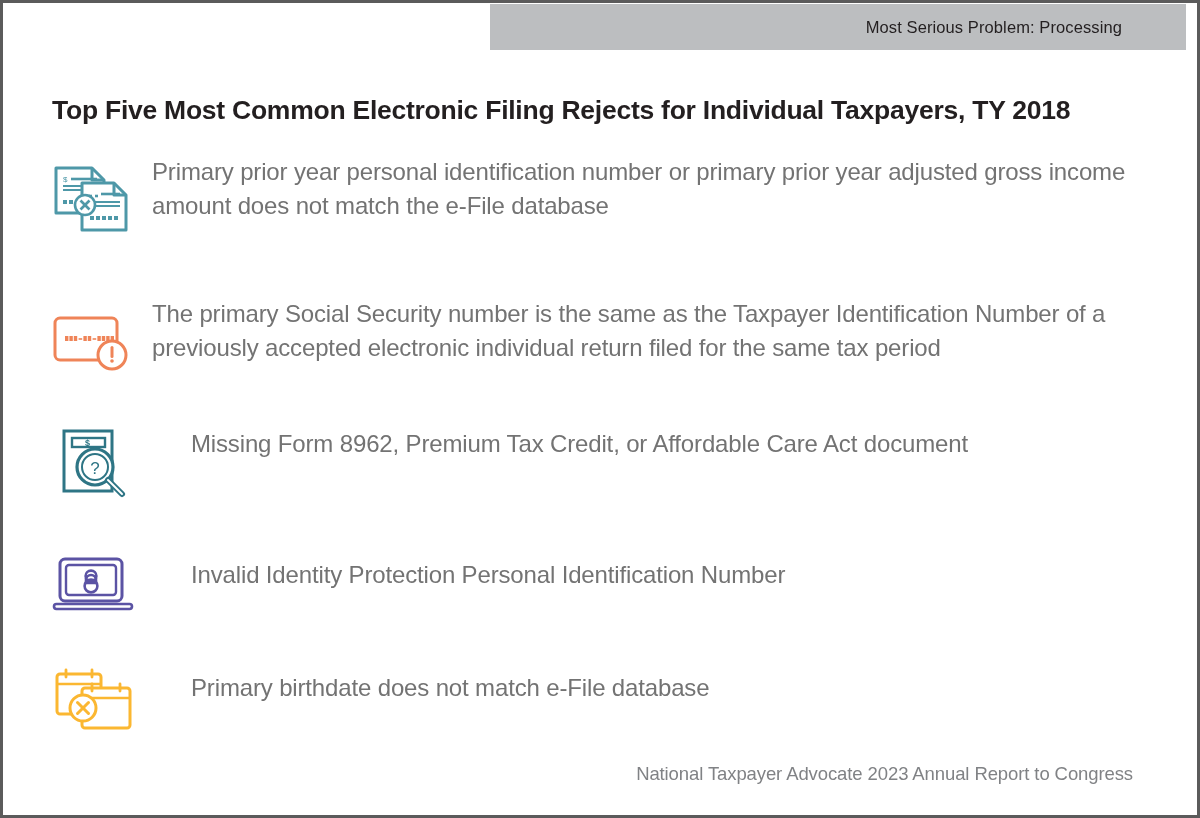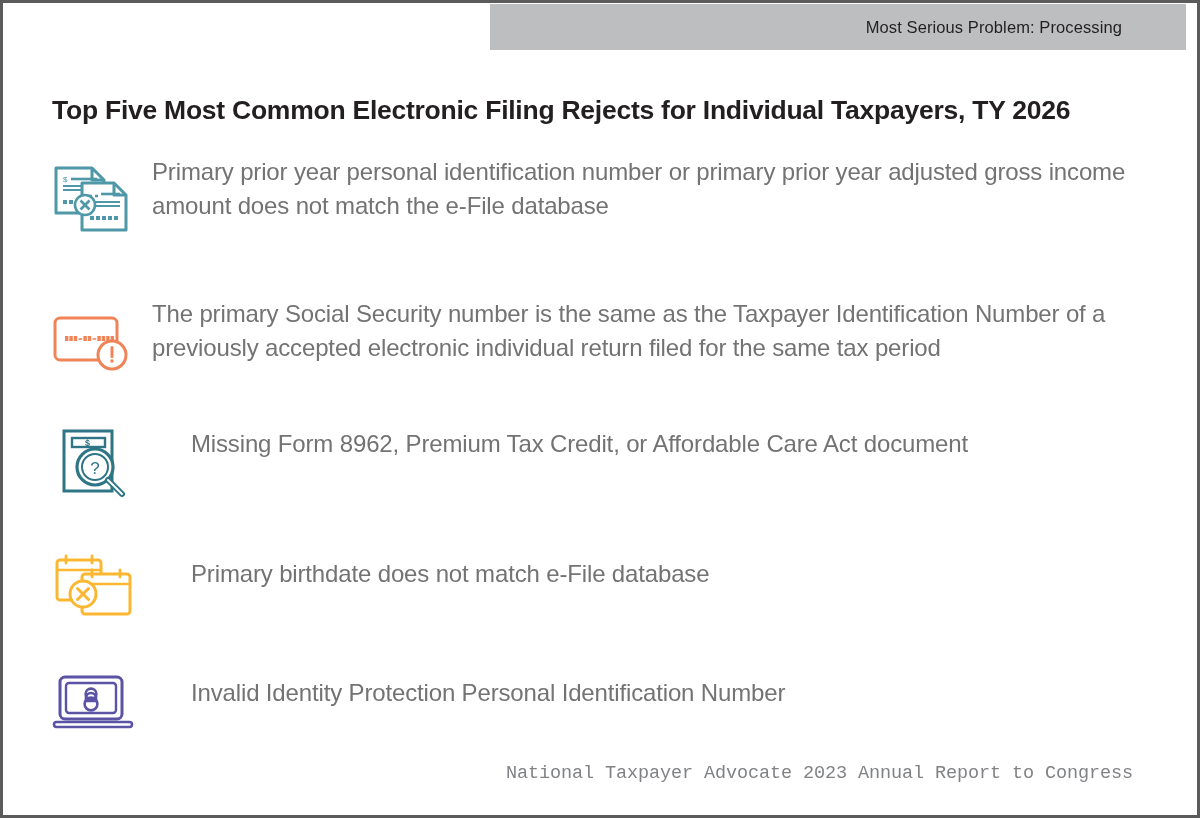--- a/index.html
+++ b/index.html
@@ -104,34 +104,34 @@
   .footer {
     position: absolute;
     right: 64px;
     bottom: 28px;
     text-align: right;
     font-size: 18.5px;
     line-height: 26px;
     color: #808285;
     letter-spacing: -0.1px;
   }
-  .footer div { white-space: nowrap; font-family: Liberation Mono, monospace; }
+  .footer div { white-space: nowrap; }
 
   svg { display: block; }
 </style>
 </head>
 <body>
 
 <div class="page">
 
   <div class="header-band">
     <span class="header-band-label">Most Serious Problem: Processing</span>
   </div>
 
-  <div class="title">Top Five Most Common Electronic Filing Rejects for Individual Taxpayers, TY 2026</div>
+  <div class="title">Top Five Most Common Electronic Filing Rejects for Individual Taxpayers, TY 2018</div>
 
   <div class="list">
 
     <div class="row row-1">
       <div class="row-icon">
         <span>
           <svg width="78" height="70" viewBox="0 0 78 70">
 
             <path d="M4 3 H40 L52 15 V48 H4 Z" fill="#ffffff" stroke="#4e98a8" stroke-width="3" stroke-linejoin="round"></path>
             <path d="M40 3 L40 15 L52 15" fill="none" stroke="#4e98a8" stroke-width="3" stroke-linejoin="round"></path>
@@ -208,20 +208,37 @@
             <circle cx="43" cy="40" r="13" fill="none" stroke="#2e7585" stroke-width="2"></circle>
             <text x="43" y="47" text-anchor="middle" font-family="'Liberation Sans',sans-serif" font-size="17" fill="#2e7585">?</text>
             <line x1="56" y1="53" x2="70" y2="67" stroke="#2e7585" stroke-width="6" stroke-linecap="round"></line>
             <line x1="56" y1="53" x2="70" y2="67" stroke="#ffffff" stroke-width="2" stroke-linecap="round"></line>
           </svg>
         </span>
       </div>
       <div class="row-text">Missing Form 8962, Premium Tax Credit, or Affordable Care Act document</div>
     </div>
 
+    <div class="row row-4">
+      <div class="row-icon">
+        <span>
+          <svg width="84" height="60" viewBox="0 0 84 60">
+            <rect x="8" y="4" width="62" height="42" rx="5" ry="5" fill="#ffffff" stroke="#5b53a4" stroke-width="3"></rect>
+            <rect x="14" y="10" width="50" height="30" rx="3" ry="3" fill="#ffffff" stroke="#5b53a4" stroke-width="2.4"></rect>
+
+            <path d="M34 25 a5 5 0 0 1 10 0 v3 h-10 z" fill="none" stroke="#5b53a4" stroke-width="2.6"></path>
+            <circle cx="39" cy="21" r="5.4" fill="none" stroke="#5b53a4" stroke-width="2.6"></circle>
+            <circle cx="39" cy="31" r="6.4" fill="none" stroke="#5b53a4" stroke-width="2.6"></circle>
+            <rect x="2" y="49" width="78" height="5" rx="2.4" ry="2.4" fill="#ffffff" stroke="#5b53a4" stroke-width="2.6"></rect>
+          </svg>
+        </span>
+      </div>
+      <div class="row-text">Invalid Identity Protection Personal Identification Number</div>
+    </div>
+
     <div class="row row-5">
       <div class="row-icon">
         <span>
           <svg width="84" height="66" viewBox="0 0 84 66">
 
             <rect x="5" y="7" width="44" height="40" rx="3" ry="3" fill="#ffffff" stroke="#fbb731" stroke-width="3"></rect>
             <line x1="5" y1="17" x2="49" y2="17" stroke="#fbb731" stroke-width="2.6"></line>
             <line x1="14" y1="3" x2="14" y2="10" stroke="#fbb731" stroke-width="2.8" stroke-linecap="round"></line>
             <line x1="40" y1="3" x2="40" y2="10" stroke="#fbb731" stroke-width="2.8" stroke-linecap="round"></line>
 
@@ -232,36 +249,19 @@
 
             <circle cx="31" cy="41" r="13" fill="#ffffff" stroke="#fbb731" stroke-width="3"></circle>
             <line x1="25.5" y1="35.5" x2="36.5" y2="46.5" stroke="#fbb731" stroke-width="3" stroke-linecap="round"></line>
             <line x1="36.5" y1="35.5" x2="25.5" y2="46.5" stroke="#fbb731" stroke-width="3" stroke-linecap="round"></line>
           </svg>
         </span>
       </div>
       <div class="row-text">Primary birthdate does not match e-File database</div>
     </div>
 
-    <div class="row row-4">
-      <div class="row-icon">
-        <span>
-          <svg width="84" height="60" viewBox="0 0 84 60">
-            <rect x="8" y="4" width="62" height="42" rx="5" ry="5" fill="#ffffff" stroke="#5b53a4" stroke-width="3"></rect>
-            <rect x="14" y="10" width="50" height="30" rx="3" ry="3" fill="#ffffff" stroke="#5b53a4" stroke-width="2.4"></rect>
-
-            <path d="M34 25 a5 5 0 0 1 10 0 v3 h-10 z" fill="none" stroke="#5b53a4" stroke-width="2.6"></path>
-            <circle cx="39" cy="21" r="5.4" fill="none" stroke="#5b53a4" stroke-width="2.6"></circle>
-            <circle cx="39" cy="31" r="6.4" fill="none" stroke="#5b53a4" stroke-width="2.6"></circle>
-            <rect x="2" y="49" width="78" height="5" rx="2.4" ry="2.4" fill="#ffffff" stroke="#5b53a4" stroke-width="2.6"></rect>
-          </svg>
-        </span>
-      </div>
-      <div class="row-text">Invalid Identity Protection Personal Identification Number</div>
-    </div>
-
   </div>
 
   <div class="footer">
     <div>National Taxpayer Advocate 2023 Annual Report to Congress</div>
   </div>
 
 </div>
 
 </body></html>

